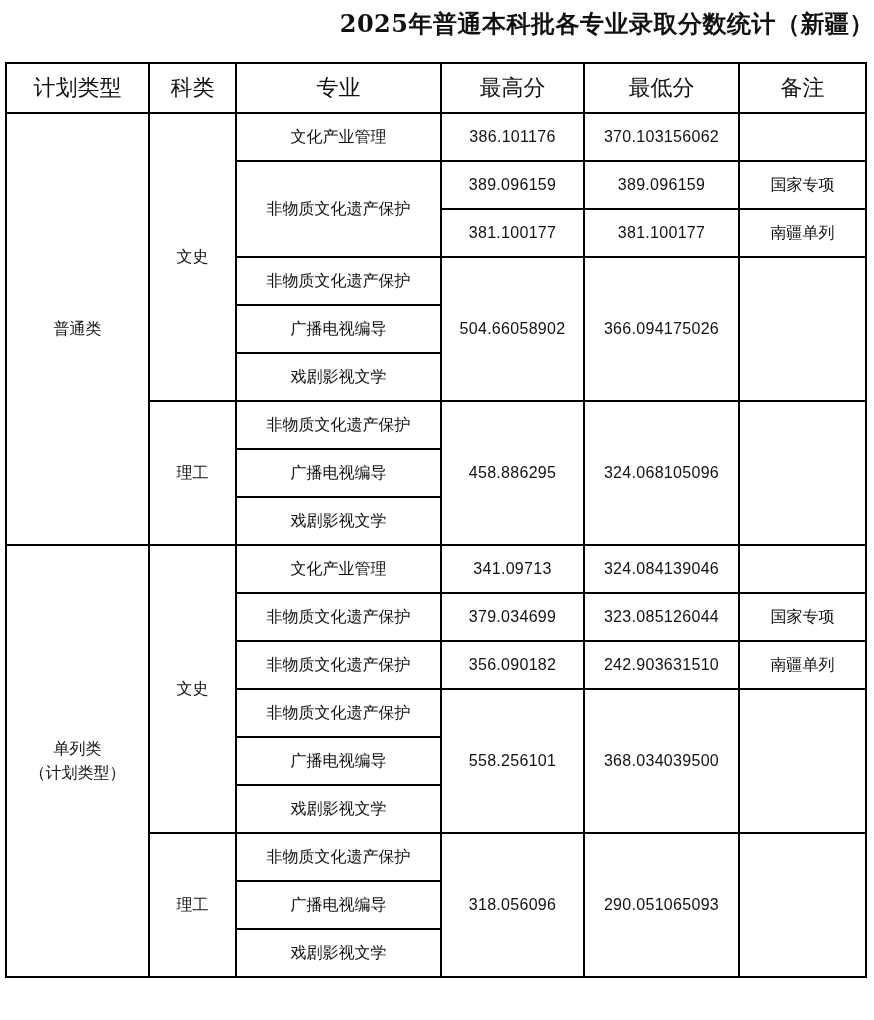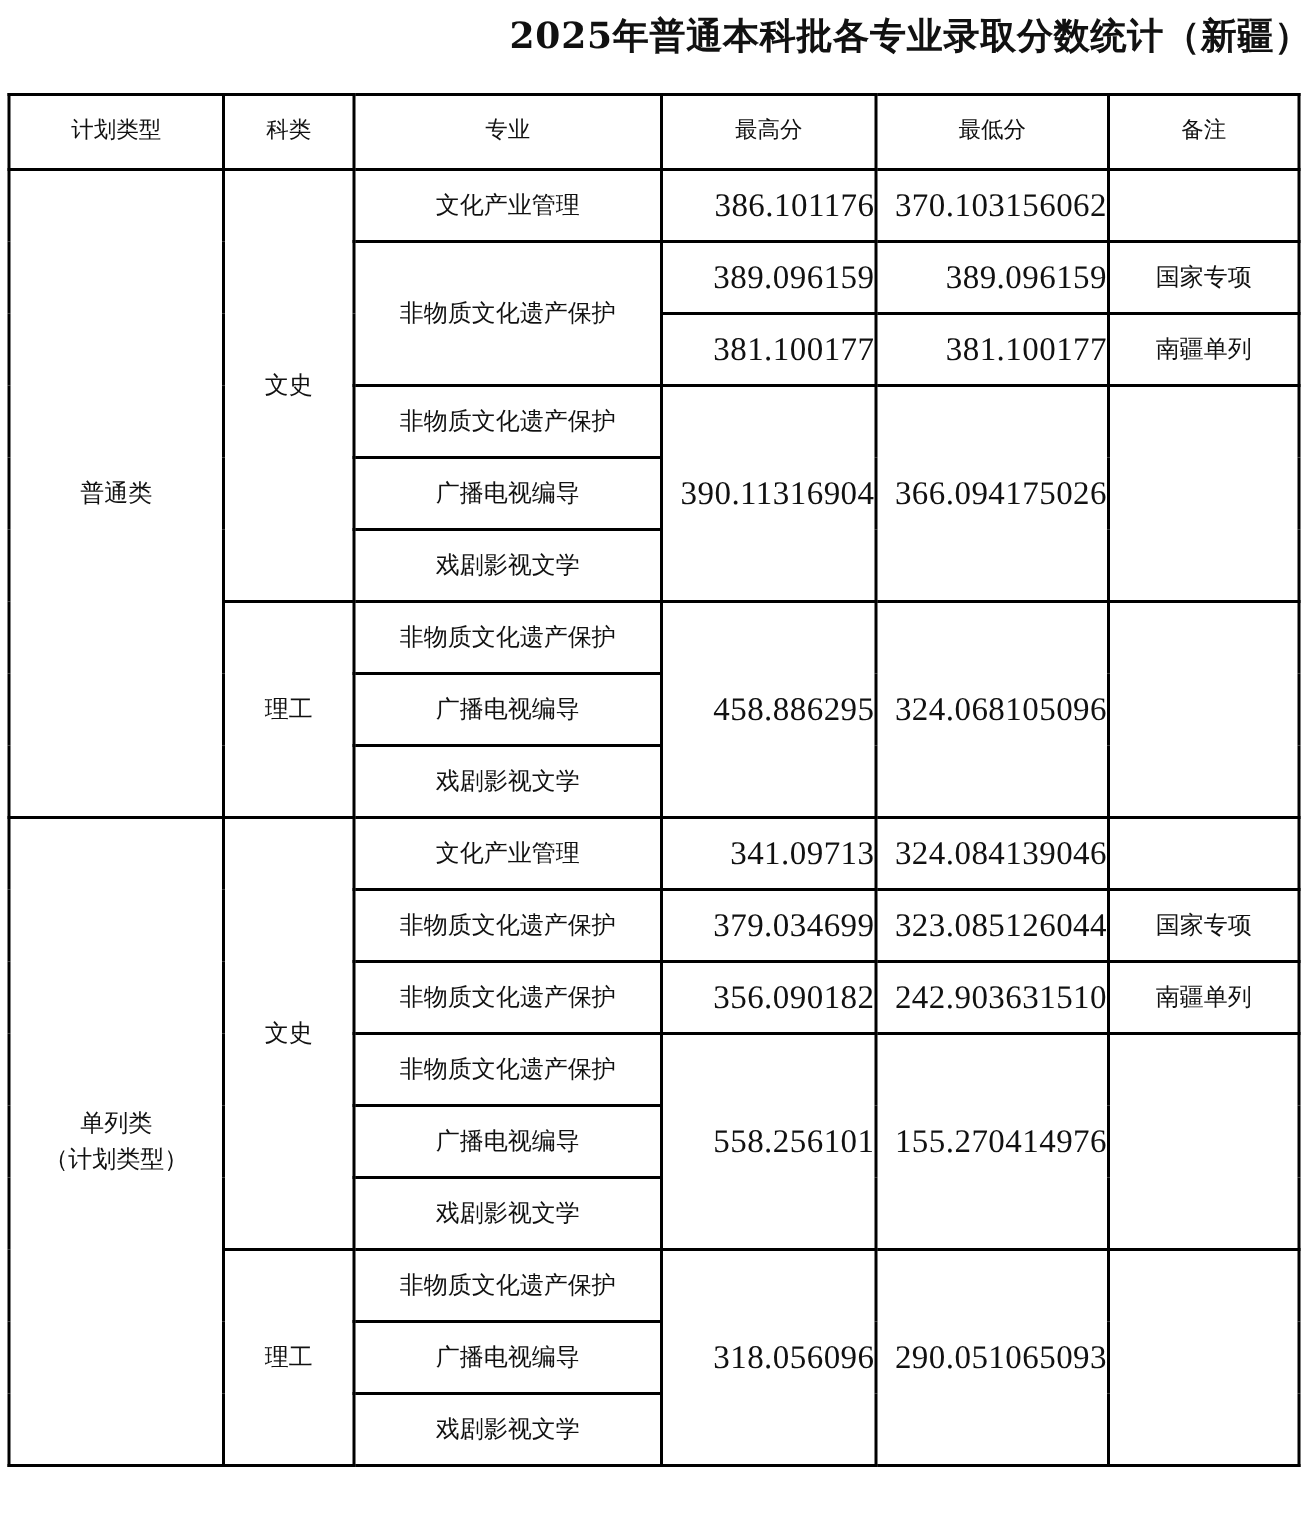--- a/index.html
+++ b/index.html
@@ -5,22 +5,22 @@
   html, body { margin:0; padding:0; background:#ffffff; }
   body { width:874px; height:1020px; position:relative; overflow:hidden;
          font-family:"DejaVu Serif","Liberation Serif",serif; color:#111; }
   .title { position:absolute; left:0; top:6px; width:874px; text-align:right;
            font-size:24px; font-weight:bold; line-height:36px; letter-spacing:0.5px;
            font-family:"DejaVu Serif","Liberation Serif",serif; }
   table { position:absolute; left:5px; top:62px; border-collapse:collapse;
           table-layout:fixed; width:860px; }
   td, th { border:2px solid #000; text-align:center; vertical-align:middle;
            padding:0; height:46px; font-size:16px; font-weight:normal; line-height:24px; }
-  th { font-family:Liberation Mono, monospace; font-size:15px; height:48px; }
-  td.num { font-family:Liberation Serif, serif; font-size:22px; letter-spacing:0.3px;text-align:right; }
+  th { font-family:Liberation Serif, serif; font-size:22px; height:48px; }
+  td.num { font-family:Liberation Sans, sans-serif; font-size:16px; letter-spacing:0.3px; }
   .two-line { display:block; }
 </style>
 </head>
 <body>
 
 <div class="title">2025年普通本科批各专业录取分数统计（新疆）</div>
 
 <table>
   <colgroup>
     <col style="width:143px">
@@ -56,21 +56,21 @@
       <td class="num">389.096159</td>
       <td>国家专项</td>
     </tr>
     <tr>
       <td class="num">381.100177</td>
       <td class="num">381.100177</td>
       <td>南疆单列</td>
     </tr>
     <tr>
       <td>非物质文化遗产保护</td>
-      <td rowspan="3" class="num">390.11316904</td>
+      <td rowspan="3" class="num">504.66058902</td>
       <td rowspan="3" class="num">366.094175026</td>
       <td rowspan="3"></td>
     </tr>
     <tr>
       <td>广播电视编导</td>
     </tr>
     <tr>
       <td>戏剧影视文学</td>
     </tr>
     <tr>
@@ -106,21 +106,21 @@
     </tr>
     <tr>
       <td>非物质文化遗产保护</td>
       <td class="num">356.090182</td>
       <td class="num">242.903631510</td>
       <td>南疆单列</td>
     </tr>
     <tr>
       <td>非物质文化遗产保护</td>
       <td rowspan="3" class="num">558.256101</td>
-      <td rowspan="3" class="num">155.270414976</td>
+      <td rowspan="3" class="num">368.034039500</td>
       <td rowspan="3"></td>
     </tr>
     <tr>
       <td>广播电视编导</td>
     </tr>
     <tr>
       <td>戏剧影视文学</td>
     </tr>
     <tr>
       <td rowspan="3">理工</td>

